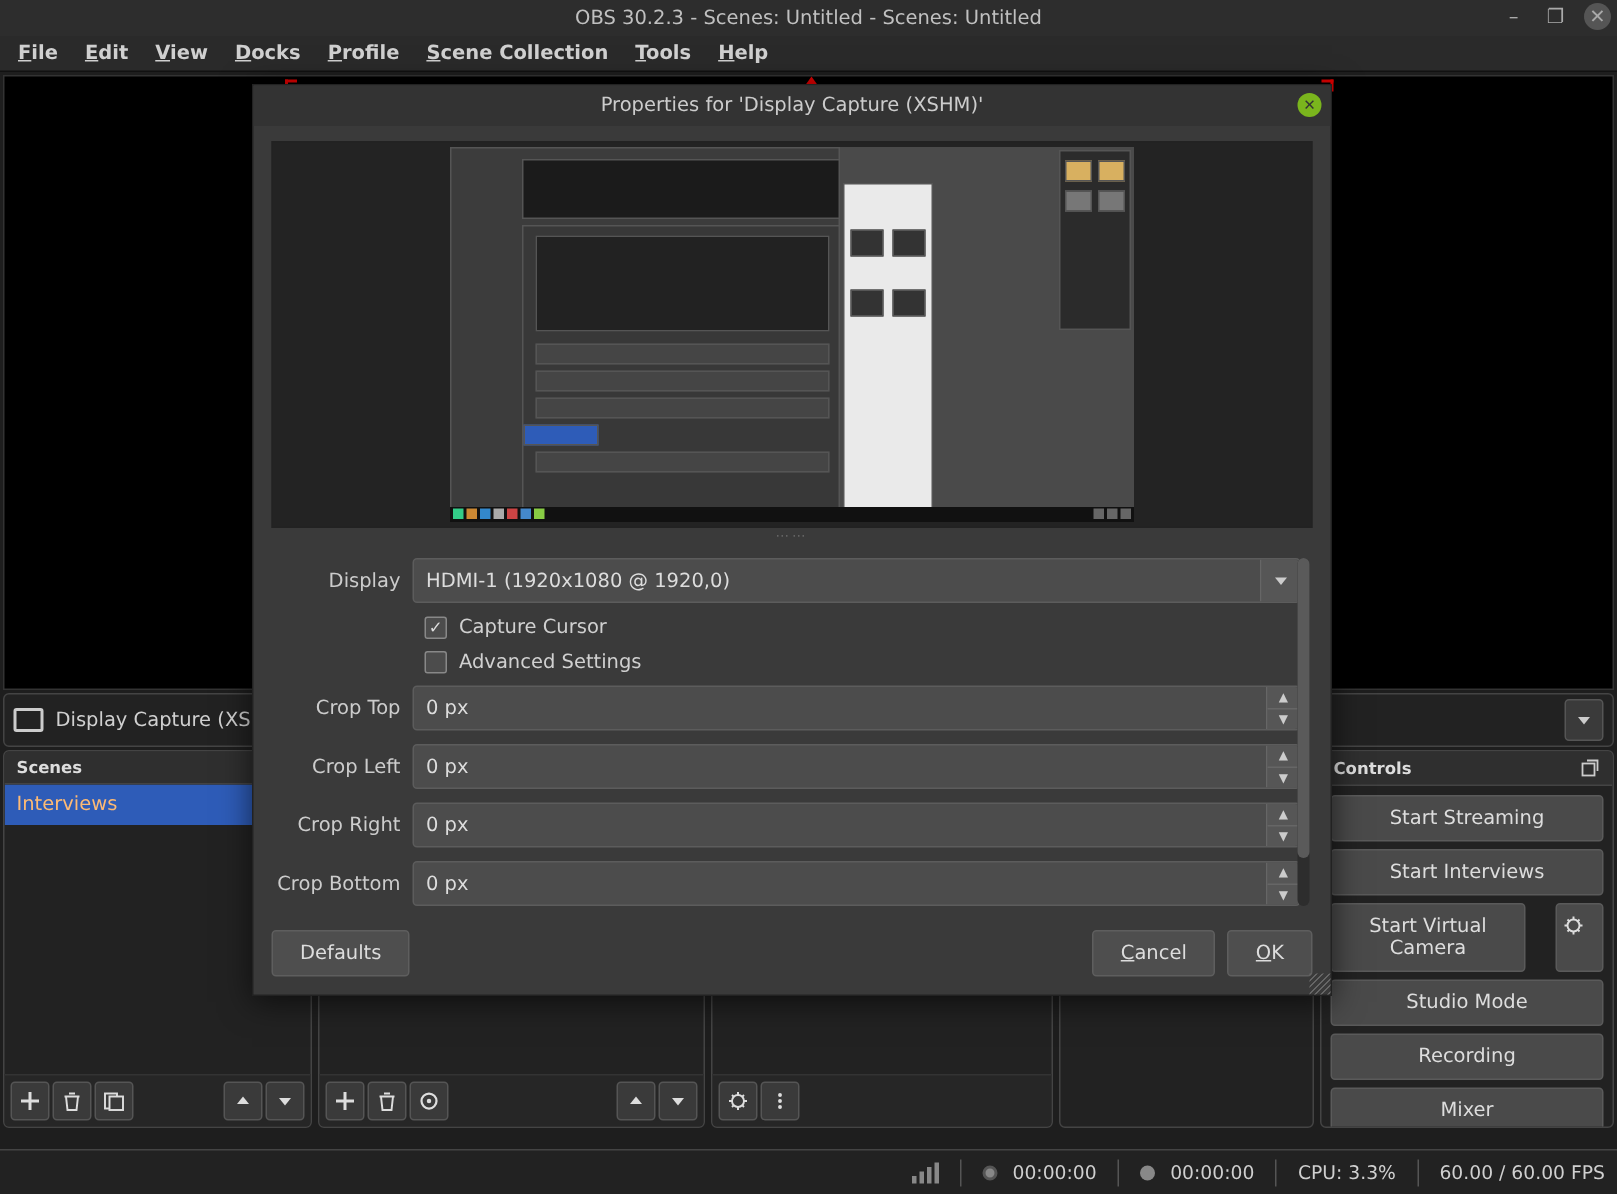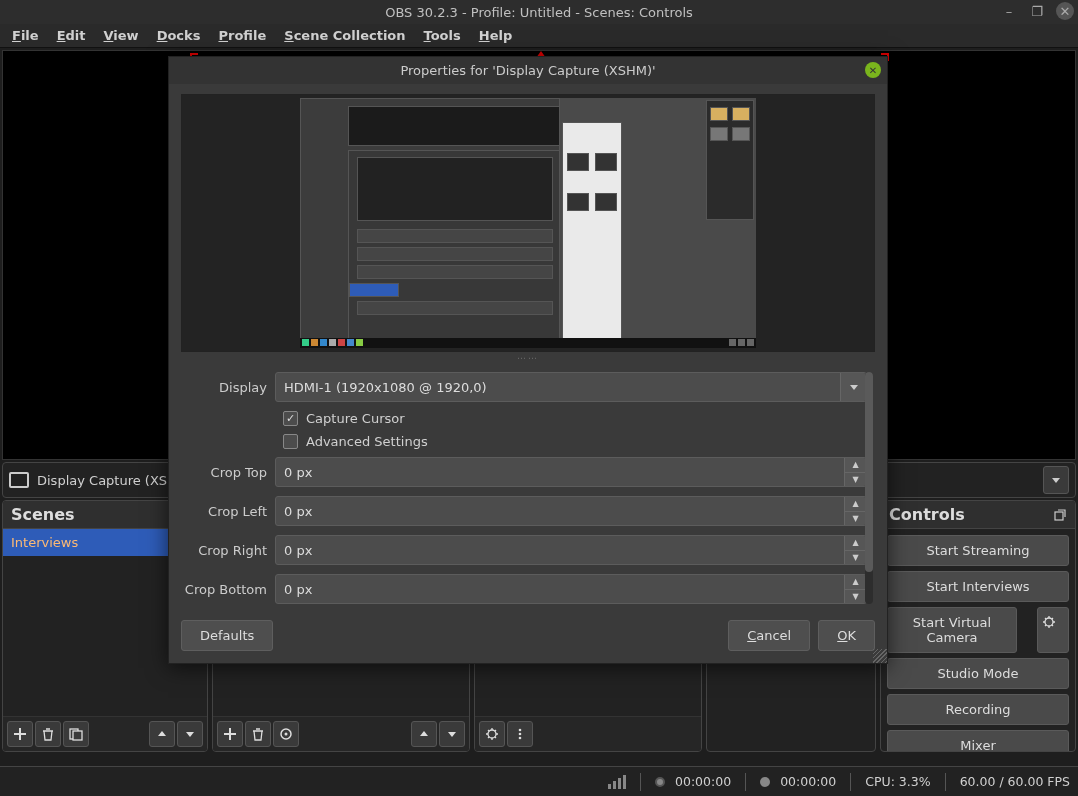--- a/index.html
+++ b/index.html
@@ -24,21 +24,21 @@
   .red-arrow-top { position:absolute; left:533px; top:0px; width:0;height:0;border-left:5px solid transparent;border-right:5px solid transparent;border-bottom:7px solid #d00;}
   
   
   .source-toolbar { height: 36px; background: #222; margin: 0 2px 2px 2px; border:1px solid #444; border-radius:4px; display:flex; align-items:center; padding:0 6px;}
   .source-toolbar .icon-box { width:20px; height:16px; border:2px solid #ccc; border-radius:2px; margin-right:8px; }
   .source-toolbar .props-dd { margin-left:auto; width:26px; height:28px; background:#3a3a3a; border:1px solid #555; border-radius:3px; display:flex;align-items:center;justify-content:center;}
   
   
   .docks { display:flex; gap:4px; padding:0 2px; height: 252px; }
   .dock { background:#222; border:1px solid #444; border-radius:4px; display:flex; flex-direction:column; overflow:hidden; }
-  .dock-header { background:#2f2f2f; padding:4px 8px; font-size:16px; font-weight:bold; color:#ddd; border-bottom:1px solid #444; display:flex; align-items:center;}
+  .dock-header { background:#2f2f2f; padding:4px 8px; font-size:11px; font-weight:bold; color:#ddd; border-bottom:1px solid #444; display:flex; align-items:center;}
   .dock-body { flex:1; overflow:auto; }
   .dock-footer { display:flex; gap:2px; padding:4px; border-top:1px solid #333; background:#262626;}
   .iconbtn { width:26px; height:26px; background:#3a3a3a; border:1px solid #555; border-radius:3px; display:flex; align-items:center; justify-content:center; cursor:pointer; color:#ddd; font-size:14px;}
   
   .scenes-dock { width:206px; }
   .scene-item { padding:6px 8px; cursor:pointer; }
   .scene-item.selected { background:#2e5cb8; color:#fdba74; }
   
   .sources-dock { width:258px; }
   .mixer-dock { width:228px; }
@@ -100,21 +100,21 @@
   .resize-grip { position:absolute; right:0; bottom:0; width:14px; height:14px; background: repeating-linear-gradient(135deg,#666 0 1px, transparent 1px 3px);}
   
   .triangle-down { width:0;height:0;border-left:4px solid transparent;border-right:4px solid transparent;border-top:5px solid #ccc;}
   
   svg { display:block;}
 </style>
 </head>
 <body>
 
 <div class="titlebar">
-  <span>OBS 30.2.3 - Profile: Untitled - Scenes: Controls</span>
+  <span>OBS 30.2.3 - Scenes: Untitled - Scenes: Untitled</span>
   <div class="wincontrols">
     <span>–</span>
     <span>❐</span>
     <span class="winclose">✕</span>
   </div>
 </div>
 
 <div class="menubar">
   <div class="menuitem"><span class="ul">F</span>ile</div>
   <div class="menuitem"><span class="ul">E</span>dit</div>

